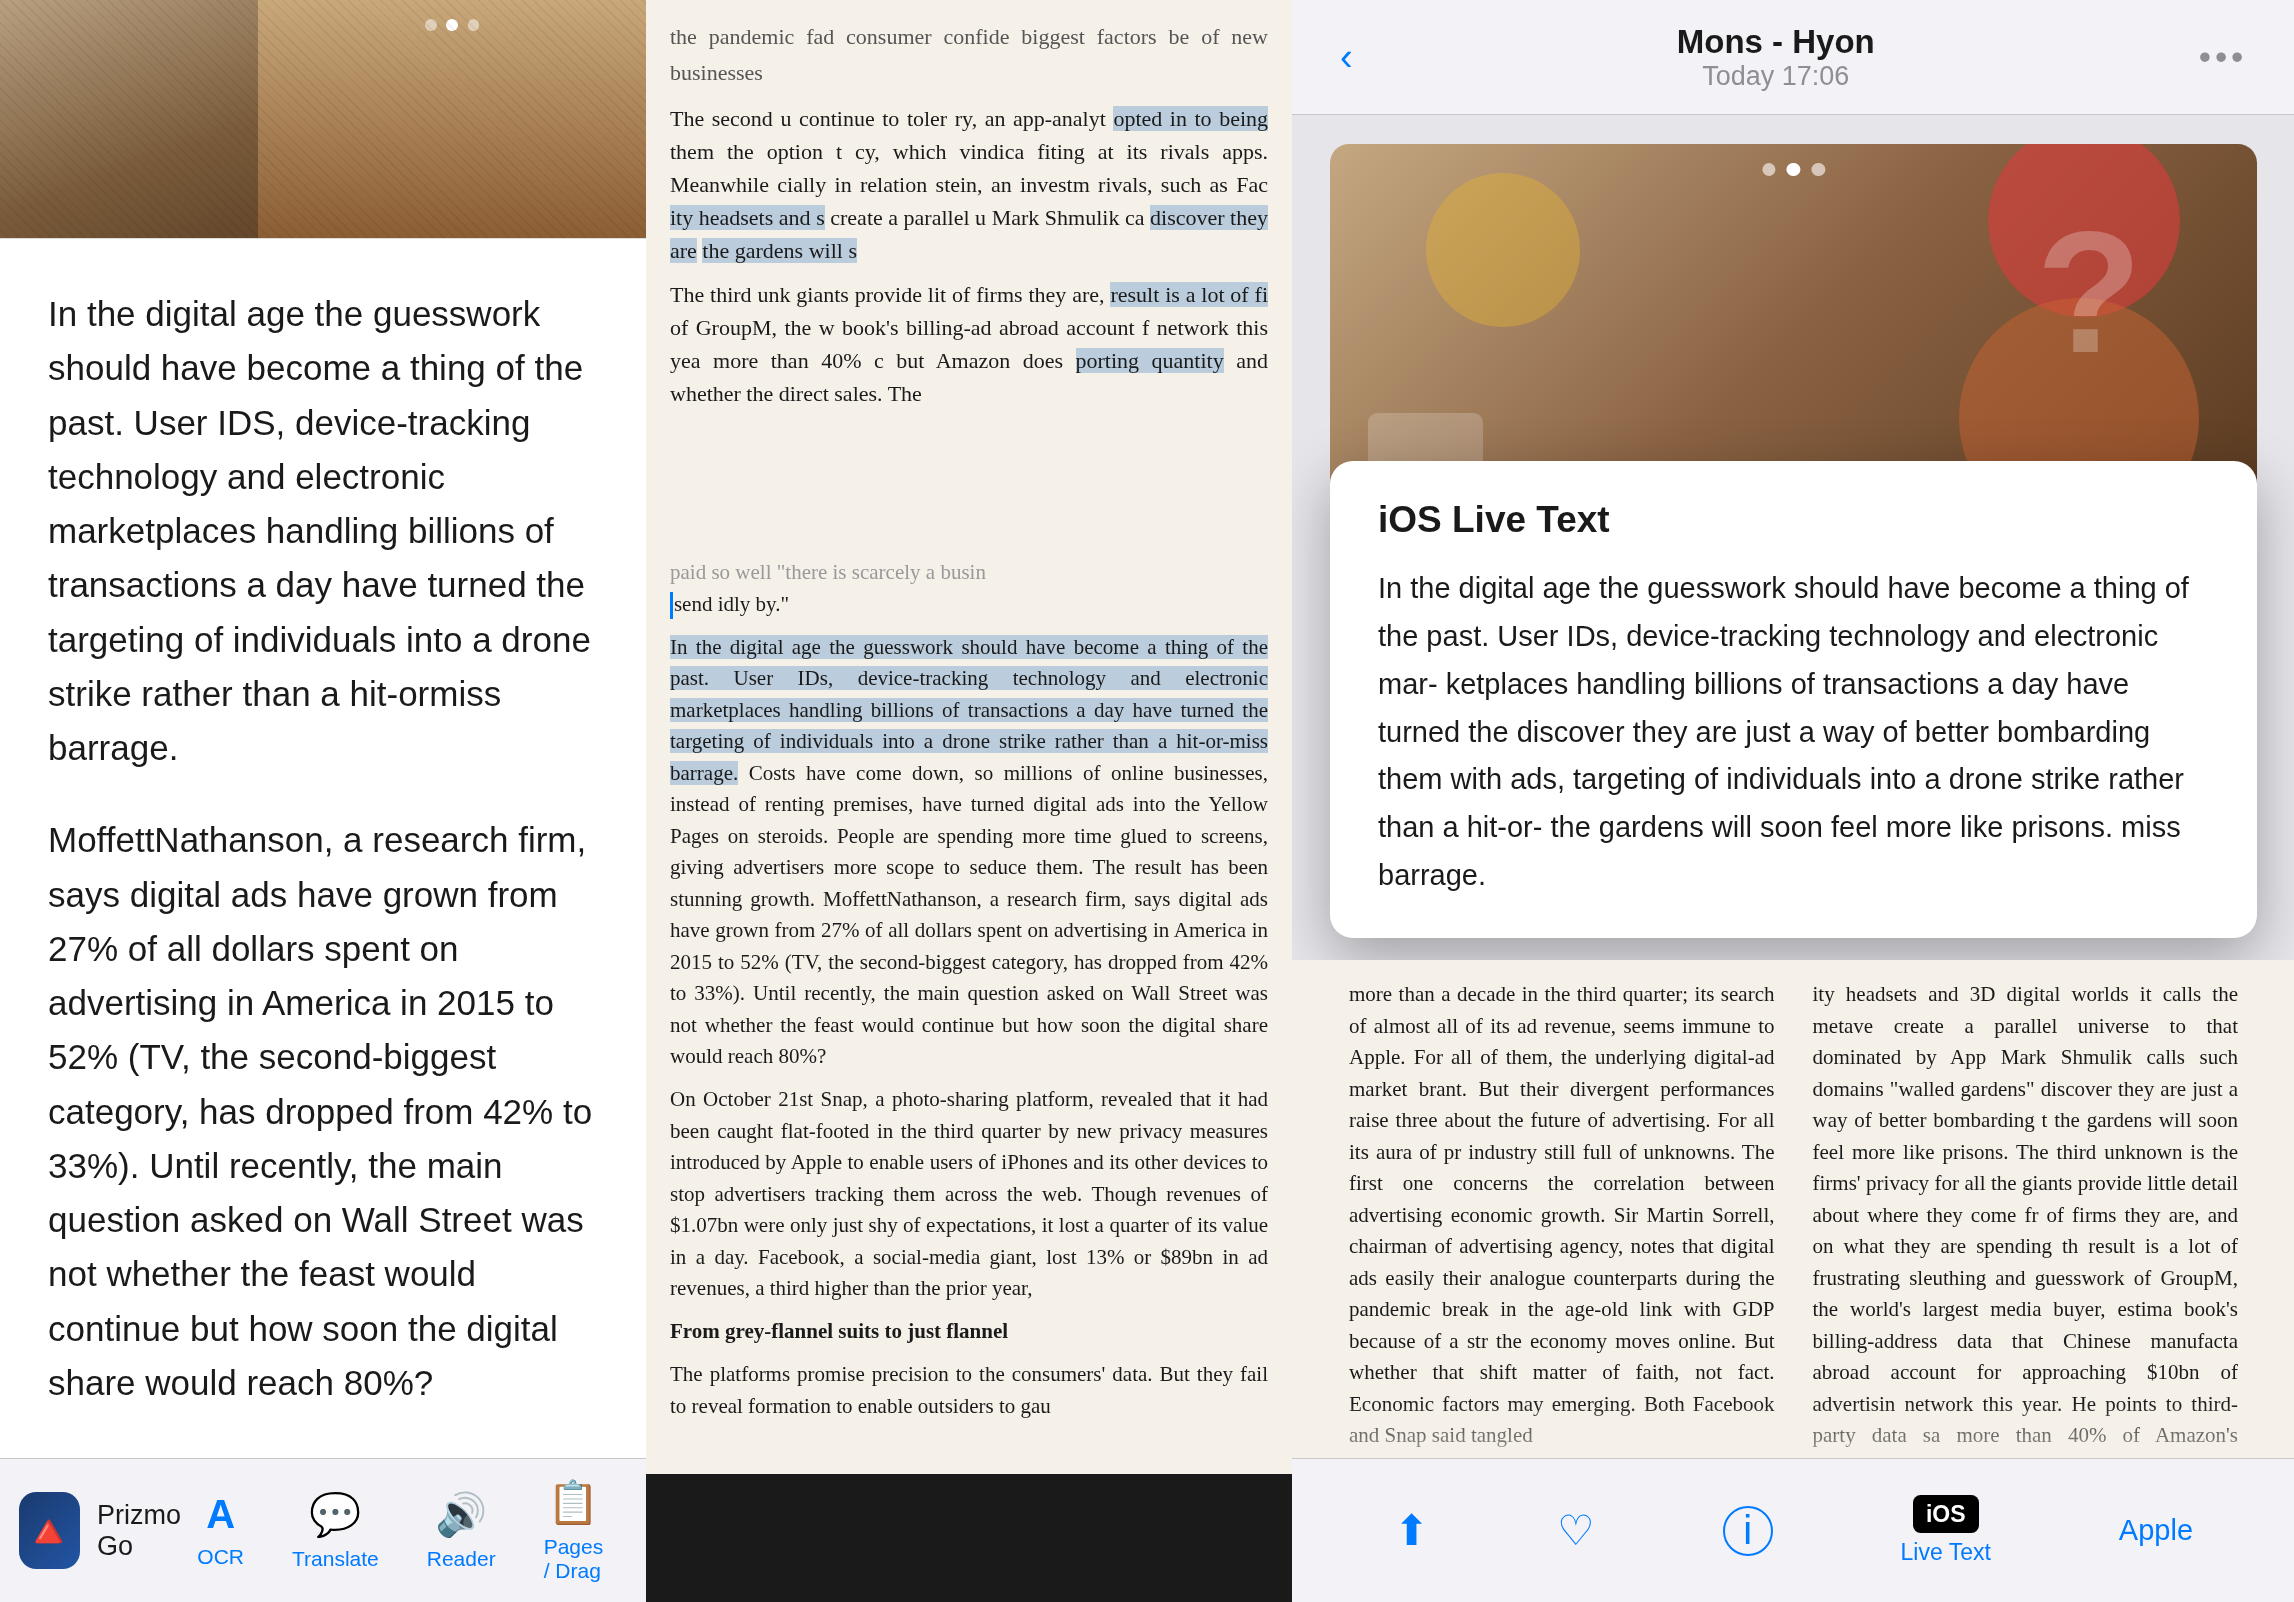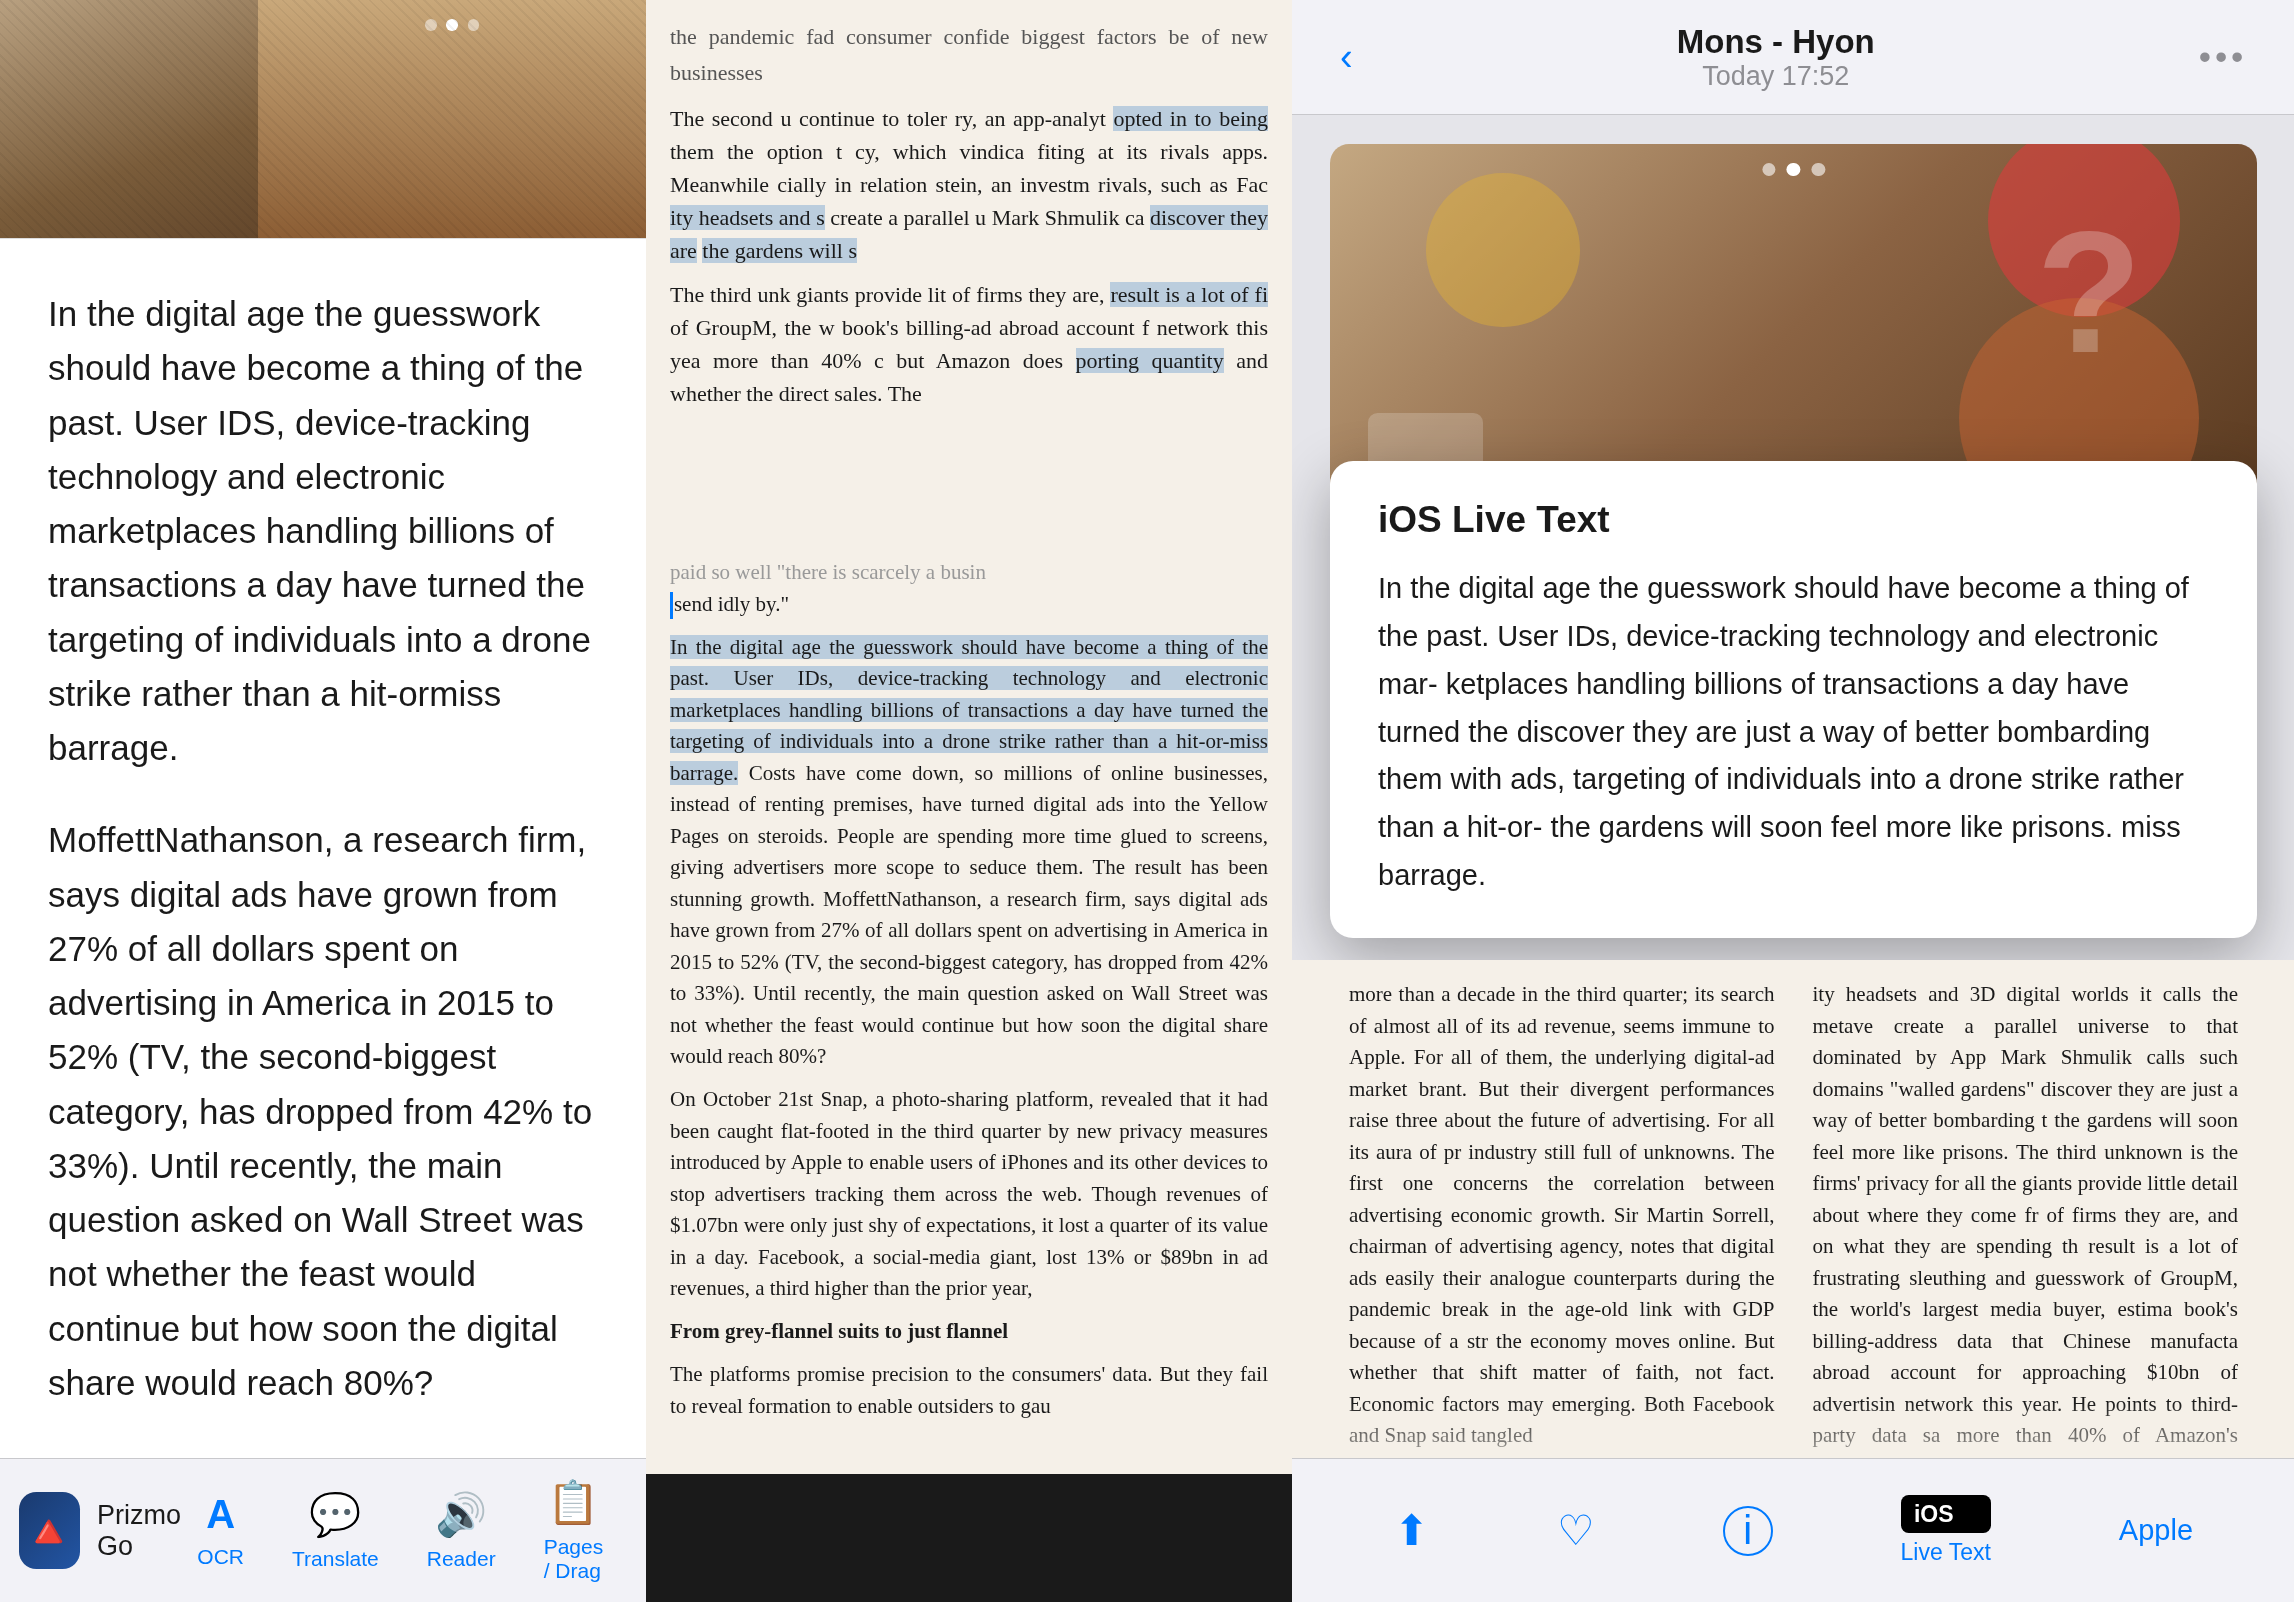--- a/index.html
+++ b/index.html
@@ -529,21 +529,21 @@
     </p>
   </div>
 </div>
 
 <div class="right-panel">
 
   <div class="msg-header">
     <span class="msg-back-btn">‹</span>
     <div class="msg-header-center">
       <div class="msg-contact-name">Mons - Hyon</div>
-      <div class="msg-time">Today  17:52</div>
+      <div class="msg-time">Today  17:06</div>
     </div>
     <span class="msg-header-dots">•••</span>
   </div>
 
   <div class="msg-area">
 
     <div class="msg-article-image">
       <div class="msg-article-dots">
         <div class="msg-dot"></div>
         <div class="msg-dot active"></div>
@@ -586,21 +586,21 @@
     <div class="right-toolbar-icon">
       <span class="r-icon">⬆</span>
     </div>
     <div class="right-toolbar-icon">
       <span class="r-icon">♡</span>
     </div>
     <div class="right-toolbar-icon">
       <span class="r-icon" style="font-size:40px;border:2.9px solid #007aff;border-radius:50%;width:50px;height:50px;display:flex;align-items:center;justify-content:center;">i</span>
     </div>
 
-    <div style="display:flex;flex-direction:column;gap:5.8px;">
+    <div style="display:flex;flex-direction:column;align-items:center;gap:5.8px;">
       <span class="ios-badge">iOS</span>
       <span class="live-text-label">Live Text</span>
     </div>
 
     <div class="right-toolbar-icon">
       <span class="r-label" style="font-size:29px;color:#007aff;">Apple</span>
     </div>
   </div>
 </div>
 

